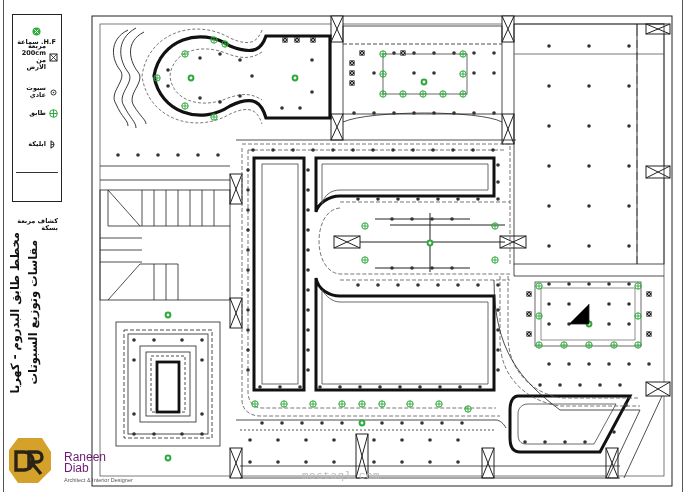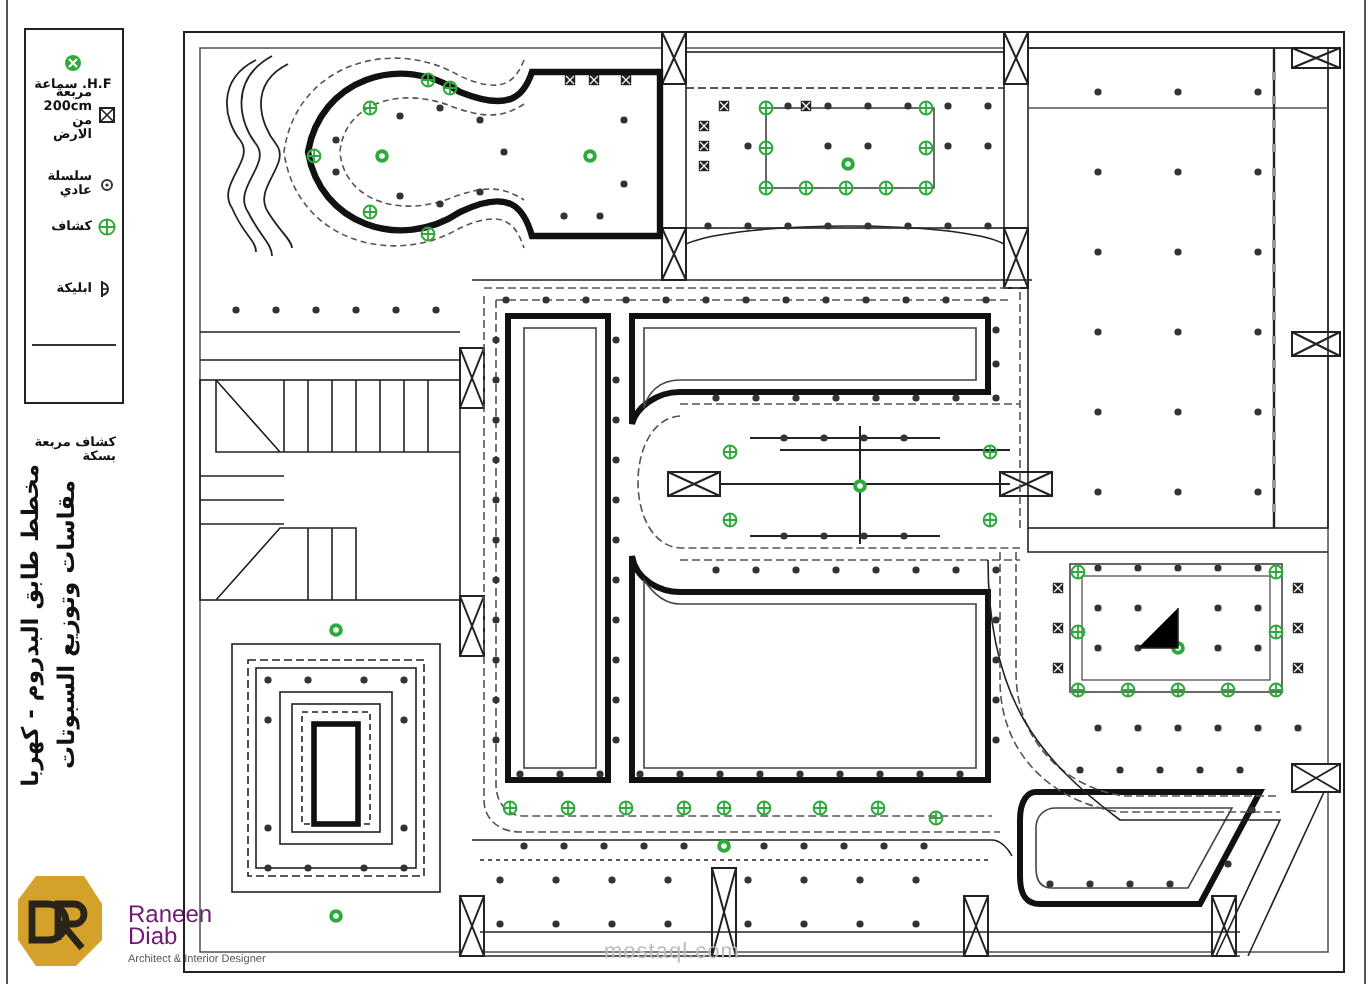--- a/index.html
+++ b/index.html
@@ -8,21 +8,21 @@
   .legend { position:absolute; left:12px; top:14px; width:48px; height:186px; border:1px solid #222; background:#fff; direction:rtl; }
   .legend-item { position:absolute; right:3px; left:2px; display:flex; align-items:center; justify-content:flex-start; gap:3px; font-size:6.5px; font-weight:bold; color:#111; line-height:1.1; }
   .legend-item .sym { width:9px; height:9px; flex:0 0 9px; display:flex; align-items:center; justify-content:center; }
   .legend-item .txt { text-align:right; }
   .legend-line { position:absolute; left:3px; right:3px; height:1px; background:#333; }
   .title-block { position:absolute; left:8px; top:232px; width:40px; height:200px; }
   .title-text { position:absolute; writing-mode:vertical-rl; transform:rotate(180deg); font-weight:bold; font-size:11.5px; color:#111; white-space:nowrap; direction:rtl; }
   .logo { position:absolute; left:8px; top:436px; width:40px; height:48px; }
   .brand-name { position:absolute; left:64px; top:452px; font-size:12px; line-height:11px; color:#701a75; font-family:"Liberation Sans", sans-serif; }
   .brand-sub { position:absolute; left:64px; top:477px; font-size:5.5px; color:#555; font-family:"Liberation Sans", sans-serif; }
-  .watermark { position:absolute; left:302px; top:470px; font-size:11px; color:#bcbcbc; font-family:Liberation Sans, sans-serif; letter-spacing:0.5px; }
+  .watermark { position:absolute; left:302px; top:470px; font-size:11px; color:#bcbcbc; font-family:Liberation Mono, monospace; letter-spacing:0.5px; }
   .plan { position:absolute; left:0; top:0; }
 </style>
 </head>
 <body>
 
 <div class="page-frame"></div>
 
 <div class="legend">
   <div class="legend-item" style="top:12px;flex-direction:column;">
     <span class="sym">
@@ -42,30 +42,30 @@
     </span>
     <span class="txt">مربعة 200cm من الارض</span>
   </div>
   <div class="legend-item" style="top:70px;">
     <span class="sym">
       <svg width="9" height="9">
           <circle cx="4.5" cy="4.5" r="2.5" fill="none" stroke="#333" stroke-width="1"></circle>
           <circle cx="4.5" cy="4.5" r="0.8" fill="#333"></circle>
         </svg>
     </span>
-    <span class="txt">سلسلة عادي</span>
+    <span class="txt">سبوت عادي</span>
   </div>
   <div class="legend-item" style="top:94px;">
     <span class="sym">
       <svg width="9" height="9">
           <circle cx="4.5" cy="4.5" r="3.8" fill="none" stroke="#2eaa3c" stroke-width="1"></circle>
           <path d="M4.5 0.7 V8.3 M0.7 4.5 H8.3" stroke="#2eaa3c" stroke-width="1"></path>
         </svg>
     </span>
-    <span class="txt">كشاف</span>
+    <span class="txt">طابق</span>
   </div>
   <div class="legend-item" style="top:125px;">
     <span class="sym">
       <svg width="9" height="9">
           <path d="M2 0.5 V8.5" stroke="#222" stroke-width="1"></path>
           <path d="M2 1.5 A3 3 0 0 1 2 7.5" fill="none" stroke="#222" stroke-width="1"></path>
           <path d="M2 4.5 H5" stroke="#222" stroke-width="0.8"></path>
         </svg>
     </span>
     <span class="txt">ابليكة</span>

